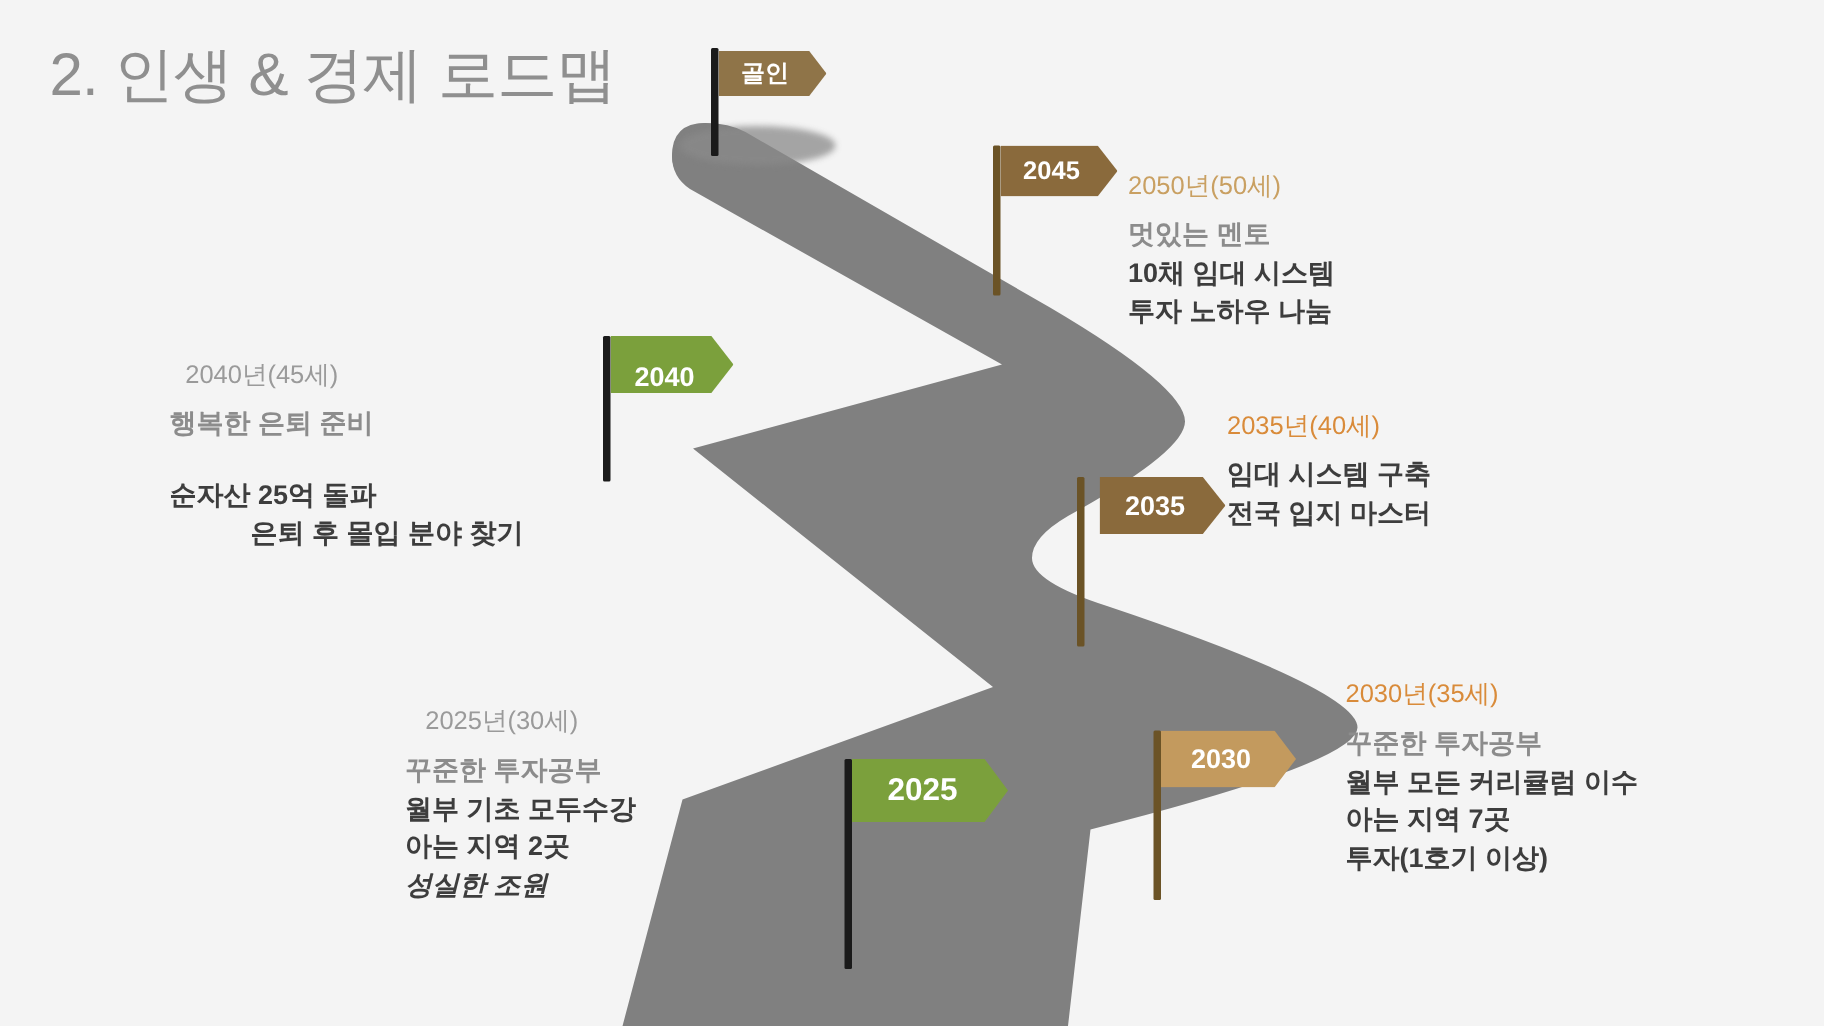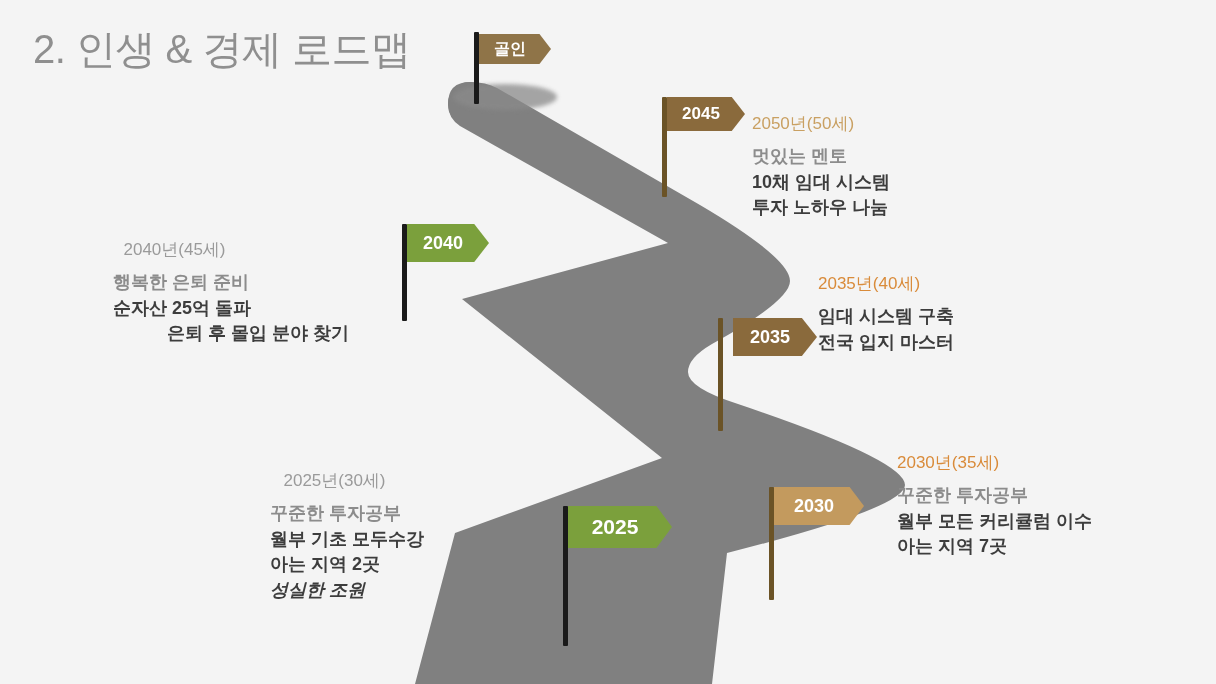--- a/index.html
+++ b/index.html
@@ -141,21 +141,21 @@
                 background:#8a6a3c;
                 clip-path: polygon(0 0, 83% 0, 100% 50%, 83% 100%, 0 100%);">
       <span>2045</span>
     </div>
   </div>
 
   <div class="flag" style="left:402px; top:224px;">
     <div class="flag-pole" style="left:0px; top:0px; height:97px; background:#1a1a1a;"></div>
     <div class="flag-banner" style="left:5px; top:0px; width:82px; height:38px; font-size:18px;
                 background:#7ba03c;
-                clip-path: polygon(0 0, 82% 0, 100% 50%, 82% 100%, 0 100%);">
+                clip-path: polygon(0 0, 82% 0, 100% 50%, 82% 100%, 0 100%); align-items: flex-end;">
       <span>2040</span>
     </div>
   </div>
 
   <div class="flag" style="left:718px; top:318px;">
     <div class="flag-pole" style="left:0px; top:0px; height:113px; background:#6b5326;"></div>
     <div class="flag-banner" style="left:15px; top:0px; width:84px; height:38px; font-size:18px;
                 background:#8a6a3c;
                 clip-path: polygon(0 0, 82% 0, 100% 50%, 82% 100%, 0 100%);">
       <span>2035</span>
@@ -183,35 +183,36 @@
   <div class="milestone align-left" style="left:752px; top:112px;">
     <div class="ms-head" style="color:#c9a062;">2050년(50세)</div>
     <div class="ms-line light">멋있는 멘토</div>
     <div class="ms-line dark">10채 임대 시스템</div>
     <div class="ms-line dark">투자 노하우 나눔</div>
   </div>
 
   <div class="milestone align-right" style="left:0px; top:238px; width:349px;">
     <div class="ms-head" style="color:#9a9a9a; text-align:center;">2040년(45세)</div>
     <div class="ms-line light" style="text-align:left; padding-left:113px;">행복한 은퇴 준비</div>
-    <div class="ms-line dark" style="text-align:left; padding-left:113px;">순자산 25억 돌파</div>
+    <div class="ms-line dark" style="text-align:left; padding-left:113px;margin-top:22px;">순자산 25억 돌파</div>
     <div class="ms-line dark" style="text-align:right; ">은퇴 후 몰입 분야 찾기</div>
   </div>
 
   <div class="milestone align-left" style="left:818px; top:272px;">
     <div class="ms-head" style="color:#d98b3a;">2035년(40세)</div>
     <div class="ms-line dark">임대 시스템 구축</div>
     <div class="ms-line dark">전국 입지 마스터</div>
   </div>
 
   <div class="milestone align-left" style="left:897px; top:451px;">
     <div class="ms-head" style="color:#d98b3a;">2030년(35세)</div>
     <div class="ms-line light">꾸준한 투자공부</div>
     <div class="ms-line dark">월부 모든 커리큘럼 이수</div>
     <div class="ms-line dark">아는 지역 7곳</div>
+    <div class="ms-line dark">투자(1호기 이상)</div>
   </div>
 
   <div class="milestone" style="left:160px; top:469px; width:349px;">
     <div class="ms-head" style="color:#9a9a9a; text-align:center;">2025년(30세)</div>
     <div class="ms-line light" style="text-align:left; padding-left:110px;">꾸준한 투자공부</div>
     <div class="ms-line dark" style="text-align:left; padding-left:110px;">월부 기초 모두수강</div>
     <div class="ms-line dark" style="text-align:left; padding-left:110px;">아는 지역 2곳</div>
     <div class="ms-line dark" style="text-align:left; padding-left:110px;font-style:italic;">성실한 조원</div>
   </div>
 

